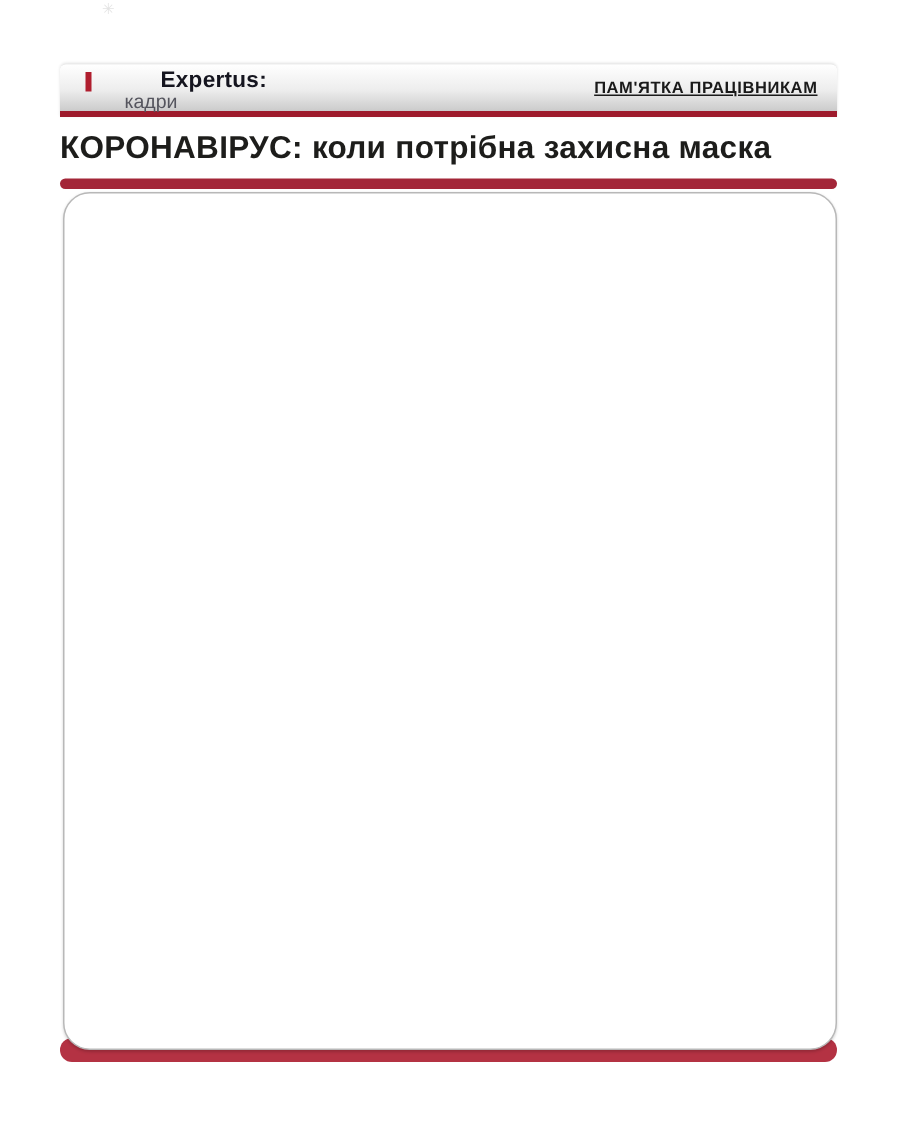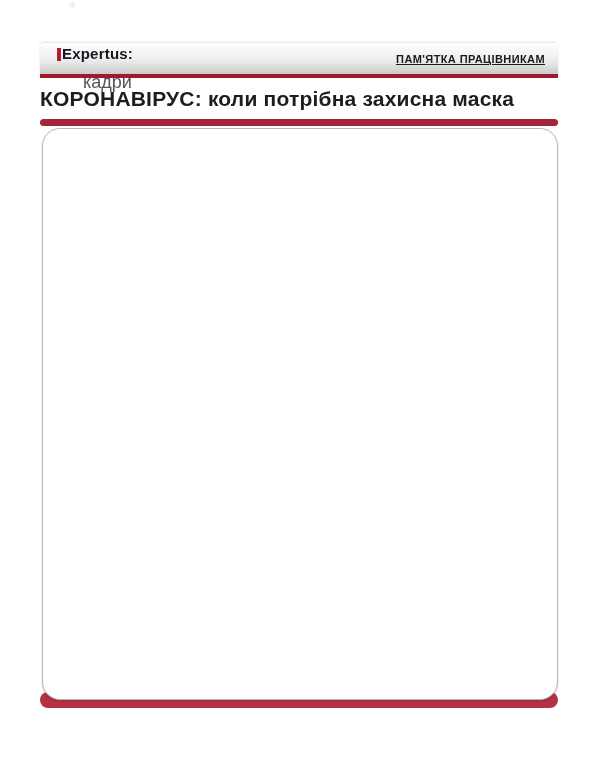--- a/index.html
+++ b/index.html
@@ -11,22 +11,22 @@
   #corner-mark{left:68px;top:0;color:#e3e3e3;font-size:10px;}
 
   
   #header-band{left:40px;top:43px;width:518px;height:31px;
     background:linear-gradient(180deg,#ffffff 0%,#ededed 55%,#cbcbcb 100%);
     border-bottom:4px solid #9e1b2c;border-radius:4px 4px 0 0;
     box-shadow:0 -1px 2px rgba(0,0,0,.12);}
   #logo{left:17px;top:3px;line-height:1;}
   #logo-row{display:flex;align-items:flex-end;}
   #logo-bar{display:inline-block;width:4px;height:13px;background:#b01e2e;margin-right:1px;}
-  #logo-main{font-size:15px;font-weight:bold;color:#15151f;letter-spacing:.2px;}
-  #logo-sub{font-size:18px;color:#55555e;margin:12px 0 0 26px;line-height:1.05;}
+  #logo-main{font-size:15px;font-weight:bold;color:#15151f;letter-spacing:.2px;margin-left:45px;}
+  #logo-sub{font-size:13px;color:#55555e;margin:0 0 0 26px;line-height:1.05;}
   #header-right{right:13px;top:0;height:31px;display:flex;align-items:center;
     font-size:11px;font-weight:bold;color:#1a1a1a;letter-spacing:.4px;text-decoration:underline;}
 
   
   #main-title{left:40px;top:87px;width:518px;
     font-size:21px;font-weight:bold;color:#1d1d1b;letter-spacing:.2px;}
 
   
   #red-line-top{left:40px;top:119px;width:518px;height:7px;background:#a32638;border-radius:4px;}
   #red-line-bottom{left:40px;top:692px;width:518px;height:16px;background:#b43243;border-radius:8px;z-index:0;}

